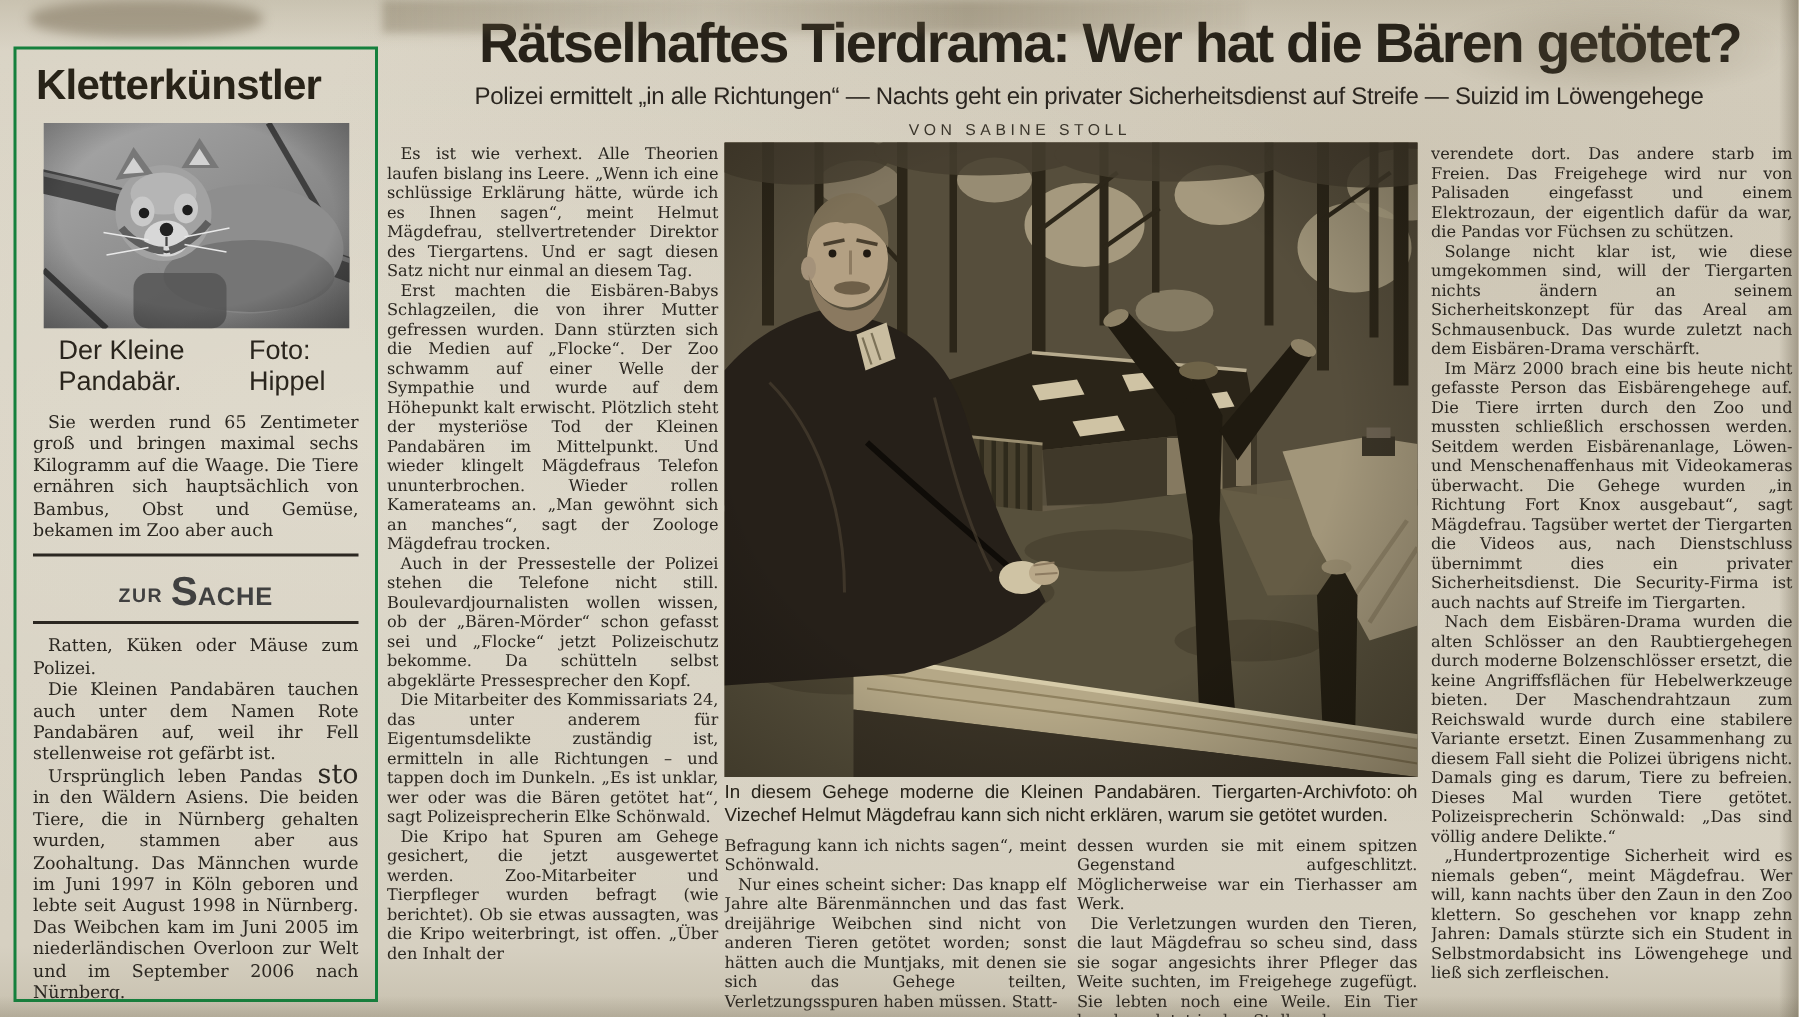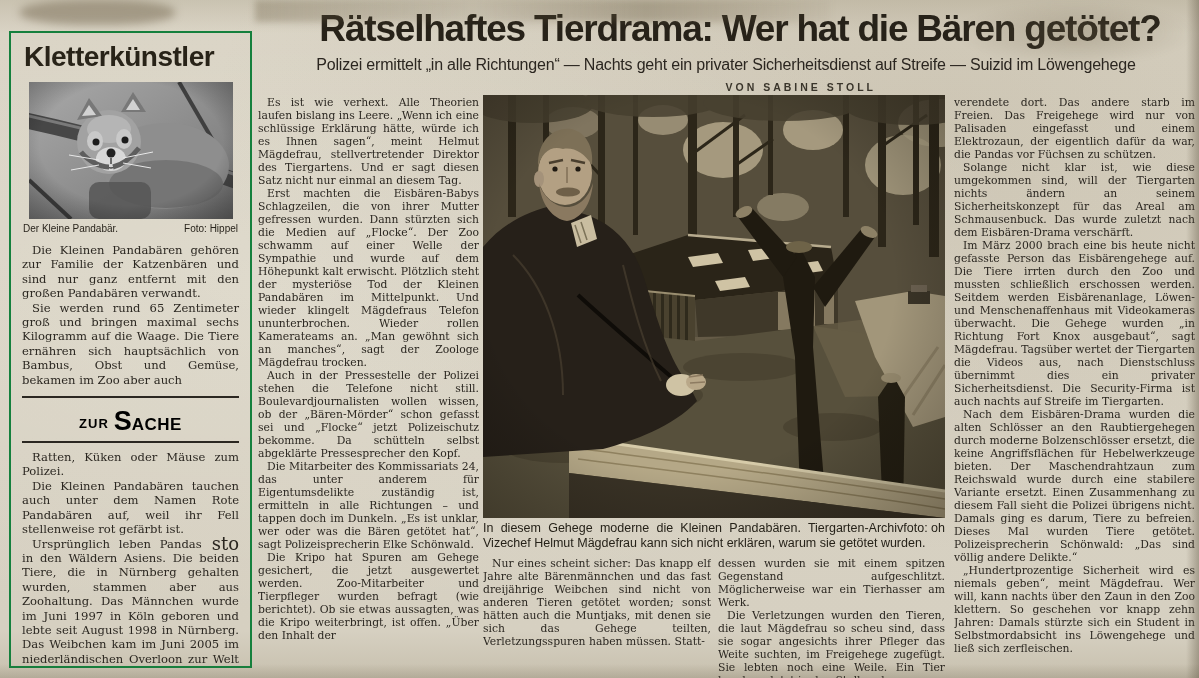--- a/index.html
+++ b/index.html
@@ -15,40 +15,40 @@
   .abs{position:absolute;}
   .grime{position:absolute;pointer-events:none;}
 
   
   #sidebar{left:9px;top:31px;width:243px;height:637px;border:2px solid #15803d;
     box-sizing:border-box;padding:6px 11px 20px 11px;overflow:hidden;}
   #sidebar h2{margin:2px 0 9px 2px;font-family:"Liberation Sans",sans-serif;
     font-weight:bold;font-size:28px;letter-spacing:-.5px;color:#282318;}
   #panda-photo{width:204px;height:137px;display:block;margin:0 auto;}
   .side-caption{display:flex;justify-content:space-between;
-    font-family:"Liberation Sans",sans-serif;font-size:10px;color:#2a251d;
-    margin:4px 1px 9px 1px;}
+    font-family:"Liberation Sans",sans-serif;font-size:18px;color:#2a251d;
+    margin:4px 1px 9px 17px;}
   .side-p{font-size:11.6px;line-height:14.4px;text-align:justify;text-indent:10px;
     margin:0;hyphens:auto;}
   #zur-sache{margin:9px 0 7px 0;border-top:2px solid #2b2721;border-bottom:2px solid #2b2721;
     text-align:center;padding:8px 0 4px 0;font-family:"Liberation Sans",sans-serif;
-    font-weight:bold;color:#000000;}
+    font-weight:bold;color:#404040;}
   #zur-sache .zs-zur{font-size:13px;letter-spacing:1px;vertical-align:2px;}
   #zur-sache .zs-big{font-size:27px;margin-left:5px;}
   #zur-sache .zs-rest{font-size:17px;letter-spacing:.5px;}
   .sto{float:right;font-size:18px;}
 
   
   #headline{left:286px;top:8px;width:908px;text-align:center;white-space:nowrap;
     font-family:"Liberation Sans",sans-serif;font-weight:bold;font-size:37px;
     letter-spacing:-1.2px;color:#272219;}
   #subheadline{left:256px;top:56px;width:940px;text-align:center;white-space:nowrap;
     font-family:"Liberation Sans",sans-serif;font-size:16px;letter-spacing:-.2px;color:#2b2620;}
-  #byline{left:456px;top:81px;width:420px;text-align:right;
-    font-family:"Liberation Sans",sans-serif;font-size:10.5px;font-weight:bold;
+  #byline{left:470px;top:81px;width:420px;text-align:center;
+    font-family:"Liberation Sans",sans-serif;font-size:10.5px;font-weight:normal;
     letter-spacing:3px;color:#3a352b;}
 
   .col{overflow:hidden;}
   .col p{font-size:10.8px;line-height:13px;text-align:justify;text-indent:9px;
     margin:0;hyphens:auto;}
   .col p.cont{text-indent:0;}
   .col p.lead{font-weight:bold;}
   #col1{left:258px;top:96px;width:221px;height:580px;}
   #col2{left:483px;top:557px;width:228px;height:121px;}
   #col3{left:718px;top:557px;width:227px;height:121px;}
@@ -116,21 +116,20 @@
     <path d="M110,66 C102,76 92,83 84,85" stroke="#5e5e5e" stroke-width="5" fill="none"></path>
     <path d="M70,78 L40,73 M70,83 L42,88 M94,76 L124,70 M94,81 L122,86" stroke="#e8e8e8" stroke-width="1" fill="none"></path>
     <rect width="204" height="137" fill="url(#pvg)"></rect>
   </svg>
 
   <div class="side-caption">
     <span>Der Kleine Pandabär.</span>
     <span>Foto: Hippel</span>
   </div>
 
-  <p class="side-p">Die Kleinen Pandabären gehören zur Familie der Katzenbären und sind nur ganz entfernt mit den großen Pandabären verwandt.</p>
   <p class="side-p">Sie werden rund 65 Zentimeter groß und bringen maximal sechs Kilogramm auf die Waage. Die Tiere ernähren sich hauptsächlich von Bambus, Obst und Gemüse, bekamen im Zoo aber auch</p>
 
   <div id="zur-sache">
     <span class="zs-zur">ZUR</span><span class="zs-big">S</span><span class="zs-rest">ACHE</span>
   </div>
 
   <p class="side-p">Ratten, Küken oder Mäuse zum Polizei.</p>
   <p class="side-p">Die Kleinen Pandabären tauchen auch unter dem Namen Rote Pandabären auf, weil ihr Fell stellenweise rot gefärbt ist.</p>
   <p class="side-p"><span class="sto">sto</span><span>Ursprünglich leben Pandas in den Wäldern Asiens. Die beiden Tiere, die in Nürnberg gehalten wurden, stammen aber aus Zoohaltung. Das Männchen wurde im Juni 1997 in Köln geboren und lebte seit August 1998 in Nürnberg. Das Weibchen kam im Juni 2005 im niederländischen Overloon zur Welt und im September 2006 nach Nürnberg.</span></p>
 </div>
@@ -277,20 +276,21 @@
     <rect width="462" height="423" fill="url(#vg)"></rect>
   </svg>
 </div>
 
 <div class="abs" id="photo-caption">
   <span class="credit">Archivfoto: oh</span>
   <span>In diesem Gehege moderne die Kleinen Pandabären. Tiergarten-Vizechef Helmut Mägdefrau kann sich nicht erklären, warum sie getötet wurden.</span>
 </div>
 
 <div class="abs col" id="col2">
+  <p class="cont">Befragung kann ich nichts sagen“, meint Schönwald.</p>
   <p>Nur eines scheint sicher: Das knapp elf Jahre alte Bärenmännchen und das fast dreijährige Weibchen sind nicht von anderen Tieren getötet worden; sonst hätten auch die Muntjaks, mit denen sie sich das Gehege teilten, Verletzungsspuren haben müssen. Statt-</p>
 </div>
 
 <div class="abs col" id="col3">
   <p class="cont">dessen wurden sie mit einem spitzen Gegenstand aufgeschlitzt. Möglicherweise war ein Tierhasser am Werk.</p>
   <p>Die Verletzungen wurden den Tieren, die laut Mägdefrau so scheu sind, dass sie sogar angesichts ihrer Pfleger das Weite suchten, im Freigehege zugefügt. Sie lebten noch eine Weile. Ein Tier kroch verletzt in den Stall und</p>
 </div>
 
 <div class="abs col" id="col4">
   <p class="cont">verendete dort. Das andere starb im Freien. Das Freigehege wird nur von Palisaden eingefasst und einem Elektrozaun, der eigentlich dafür da war, die Pandas vor Füchsen zu schützen.</p>

